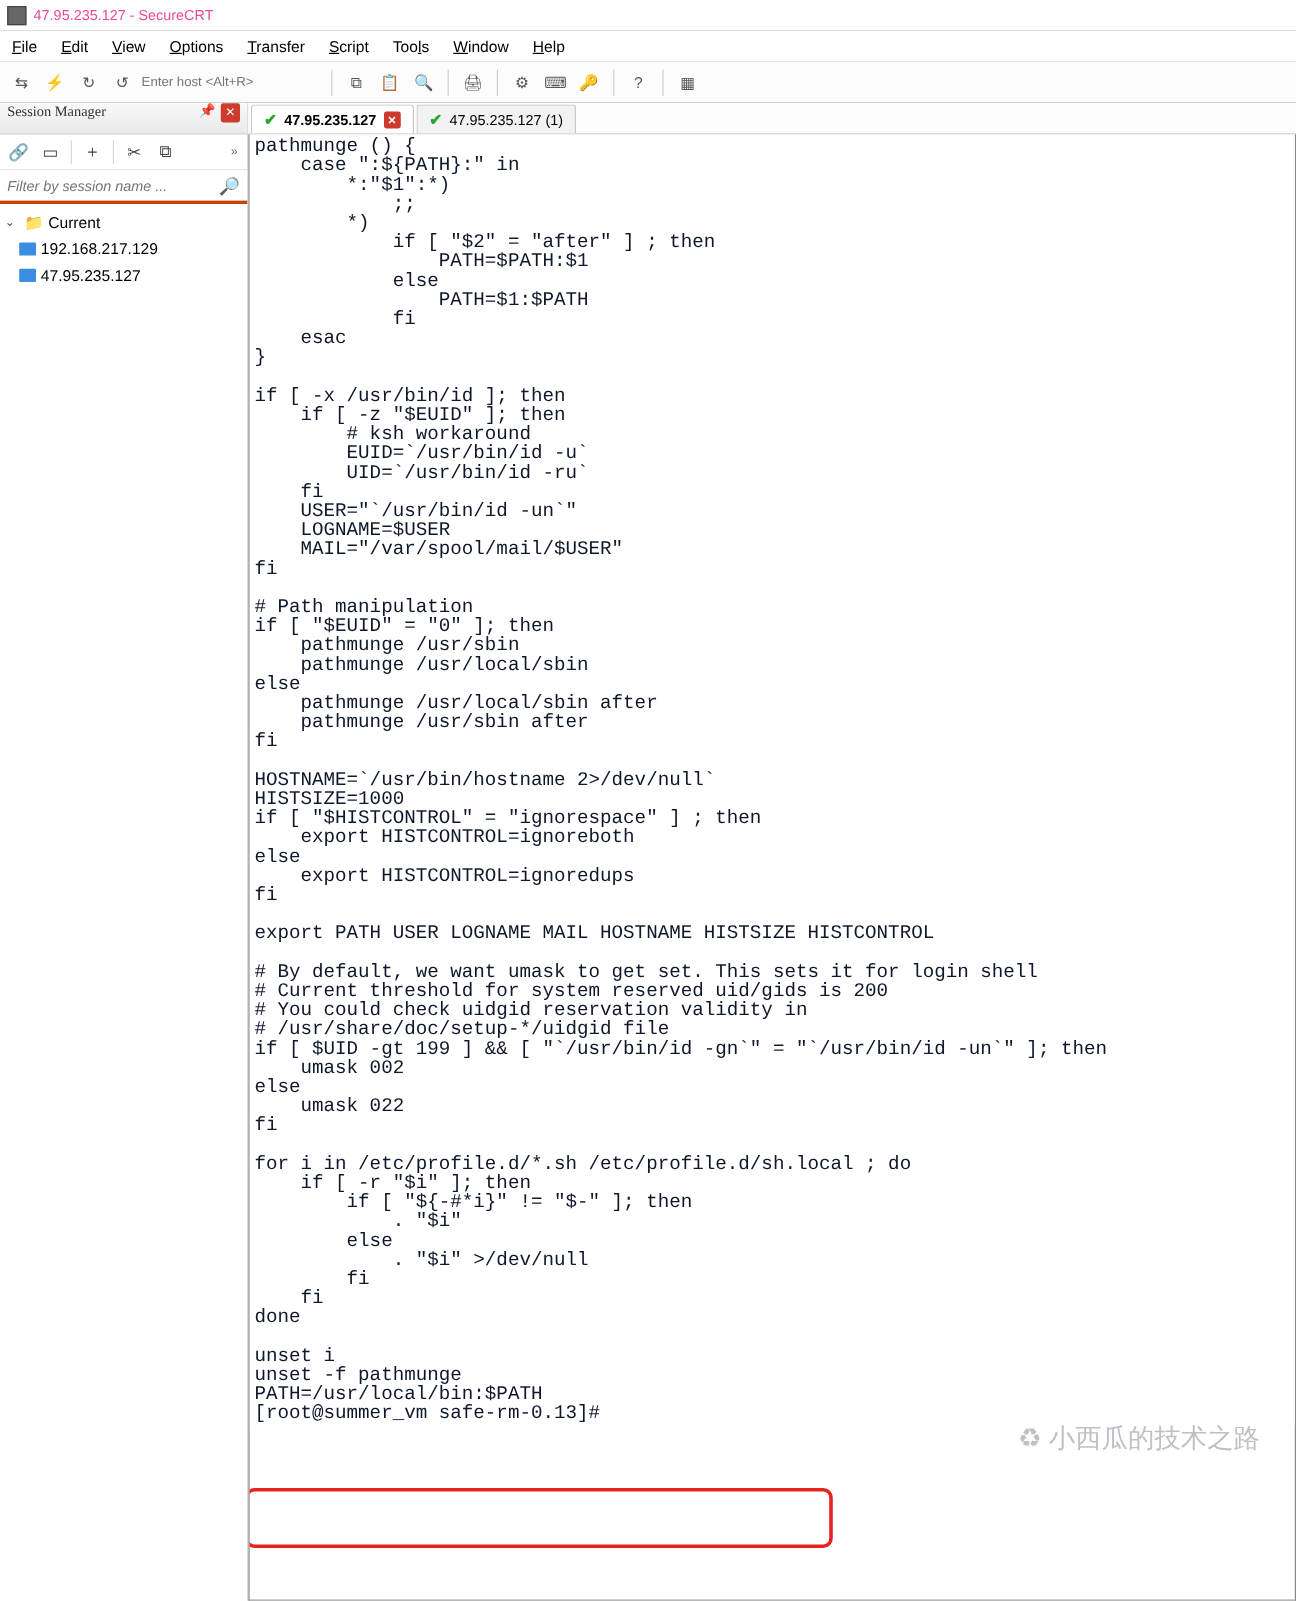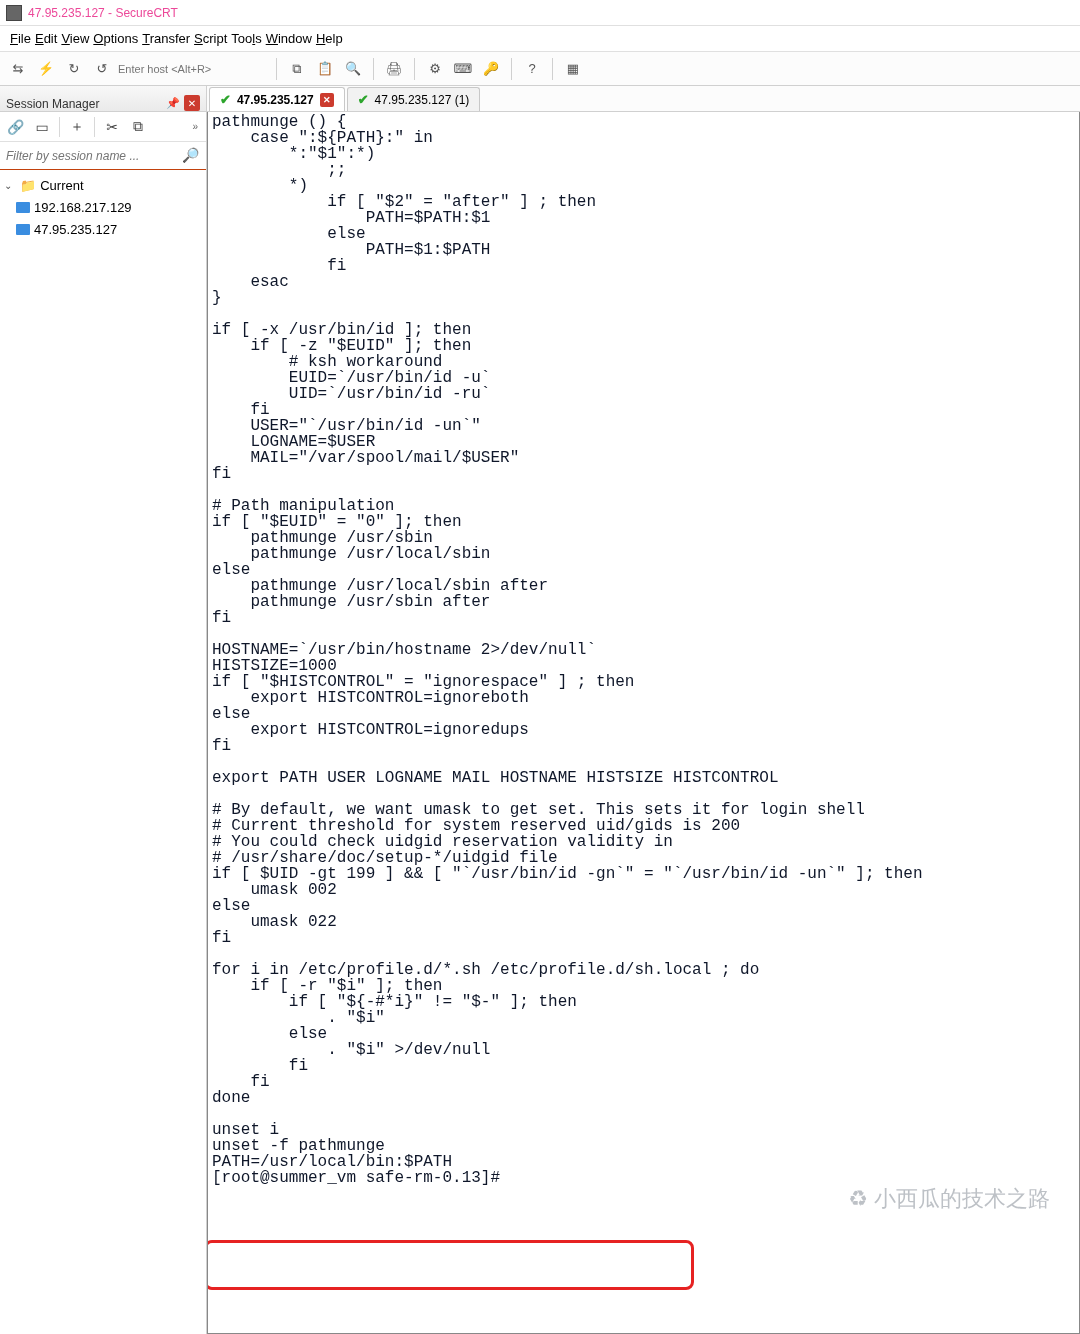--- a/index.html
+++ b/index.html
@@ -4,44 +4,44 @@
 <style>
 * { box-sizing: border-box; margin: 0; padding: 0; }
 body { font-family: "Segoe UI", Tahoma, sans-serif; font-size: 12px; background: #fff; width: 1080px; height: 1334px; overflow: hidden; position: relative; }
 
 
 .titlebar { height: 26px; background: #fff; border-bottom: 1px solid #e0e0e0; display: flex; align-items: center; padding: 0 6px; gap: 6px; }
 .titlebar .app-icon { width: 16px; height: 16px; background: #666; border: 1px solid #444; }
 .titlebar .title { font-size: 12px; color: #ec4899; }
 
 
-.menubar { height: 26px; display: flex; align-items: center; padding: 0 10px; gap: 4px; border-bottom: 1px solid #e0e0e0; background: #fff; }
+.menubar { height: 26px; display: flex; align-items: center; padding: 0 10px; gap: 20px; border-bottom: 1px solid #e0e0e0; background: #fff; }
 .menubar .menu-item { font-size: 13px; color: #000; cursor: pointer; }
 .menubar .menu-item .ul { text-decoration: underline; }
 
 
 .toolbar { height: 34px; display: flex; align-items: center; padding: 0 6px; gap: 4px; border-bottom: 1px solid #d0d0d0; background: #fcfcfc; }
 .toolbar .tb-btn { width: 24px; height: 24px; display: flex; align-items: center; justify-content: center; color: #555; cursor: pointer; font-size: 13px; }
 .toolbar .tb-sep { width: 1px; height: 22px; background: #d0d0d0; margin: 0 4px; }
 .toolbar .host-input { border: none; background: transparent; font-size: 11px; color: #888; width: 150px; outline: none; }
 
 
 .main { display: flex; height: calc(100% - 86px); }
 
 
 .session-panel { width: 207px; border-right: 1px solid #d0d0d0; background: #fff; display: flex; flex-direction: column; }
-.sp-header { height: 26px; background: linear-gradient(#f8f8f8,#eaeaea); border-bottom: 1px solid #d0d0d0; display: flex; align-items: flex-end; padding: 0 6px; font-size: 12px; color: #333; }
+.sp-header { height: 26px; background: linear-gradient(#f8f8f8,#eaeaea); border-bottom: 1px solid #d0d0d0; display: flex; align-items: flex-start; padding: 0 6px; font-size: 12px; color: #333; font-family: Liberation Serif, serif; }
 .sp-header .spacer { flex: 1; }
 .sp-header .pin { width: 14px; height: 14px; color: #555; margin-right: 4px; font-size: 11px; }
 .sp-header .close { width: 16px; height: 16px; background: #cc3b2e; color: #fff; display: flex; align-items: center; justify-content: center; font-size: 10px; cursor: pointer; border-radius:2px;}
 .sp-toolbar { height: 30px; border-bottom: 1px solid #e0e0e0; display: flex; align-items: center; padding: 0 4px; gap: 2px; }
 .sp-toolbar .spt-btn { width: 24px; height: 24px; display: flex; align-items: center; justify-content: center; color: #444; font-size: 14px; cursor: pointer; }
 .sp-toolbar .spt-sep { width: 1px; height: 20px; background: #d8d8d8; margin: 0 3px; }
 .sp-toolbar .chev { font-size: 10px; color: #666; margin-left: auto; padding-right: 4px; }
-.sp-filter { height: 28px; border-bottom: 1px solid #c2410c; position: relative; display:flex; align-items:flex-start;}
+.sp-filter { height: 28px; border-bottom: 3px solid #c2410c; position: relative; display:flex; align-items:flex-start;}
 .sp-filter input { width: 100%; height: 100%; border: none; padding: 0 24px 0 6px; font-size: 12px; color: #888; font-style: italic; outline: none; }
 .sp-filter .search-icon { position: absolute; right: 6px; top: 5px; color: #2277cc; font-size: 14px; }
 .sp-tree { flex: 1; padding: 4px 0; font-size: 13px; }
 .sp-tree .tree-row { display: flex; align-items: center; height: 22px; padding-left: 4px; cursor: pointer; gap: 4px; }
 .sp-tree .tree-row.indent1 { padding-left: 16px; }
 .sp-tree .expander { font-size: 10px; color: #555; width: 12px; }
 .sp-tree .folder-icon { color: #e6b800; font-size: 13px; }
 .sp-tree .host-icon { width: 14px; height: 11px; background: #3a8de0; border-radius:1px; display:inline-block;}
 
 

